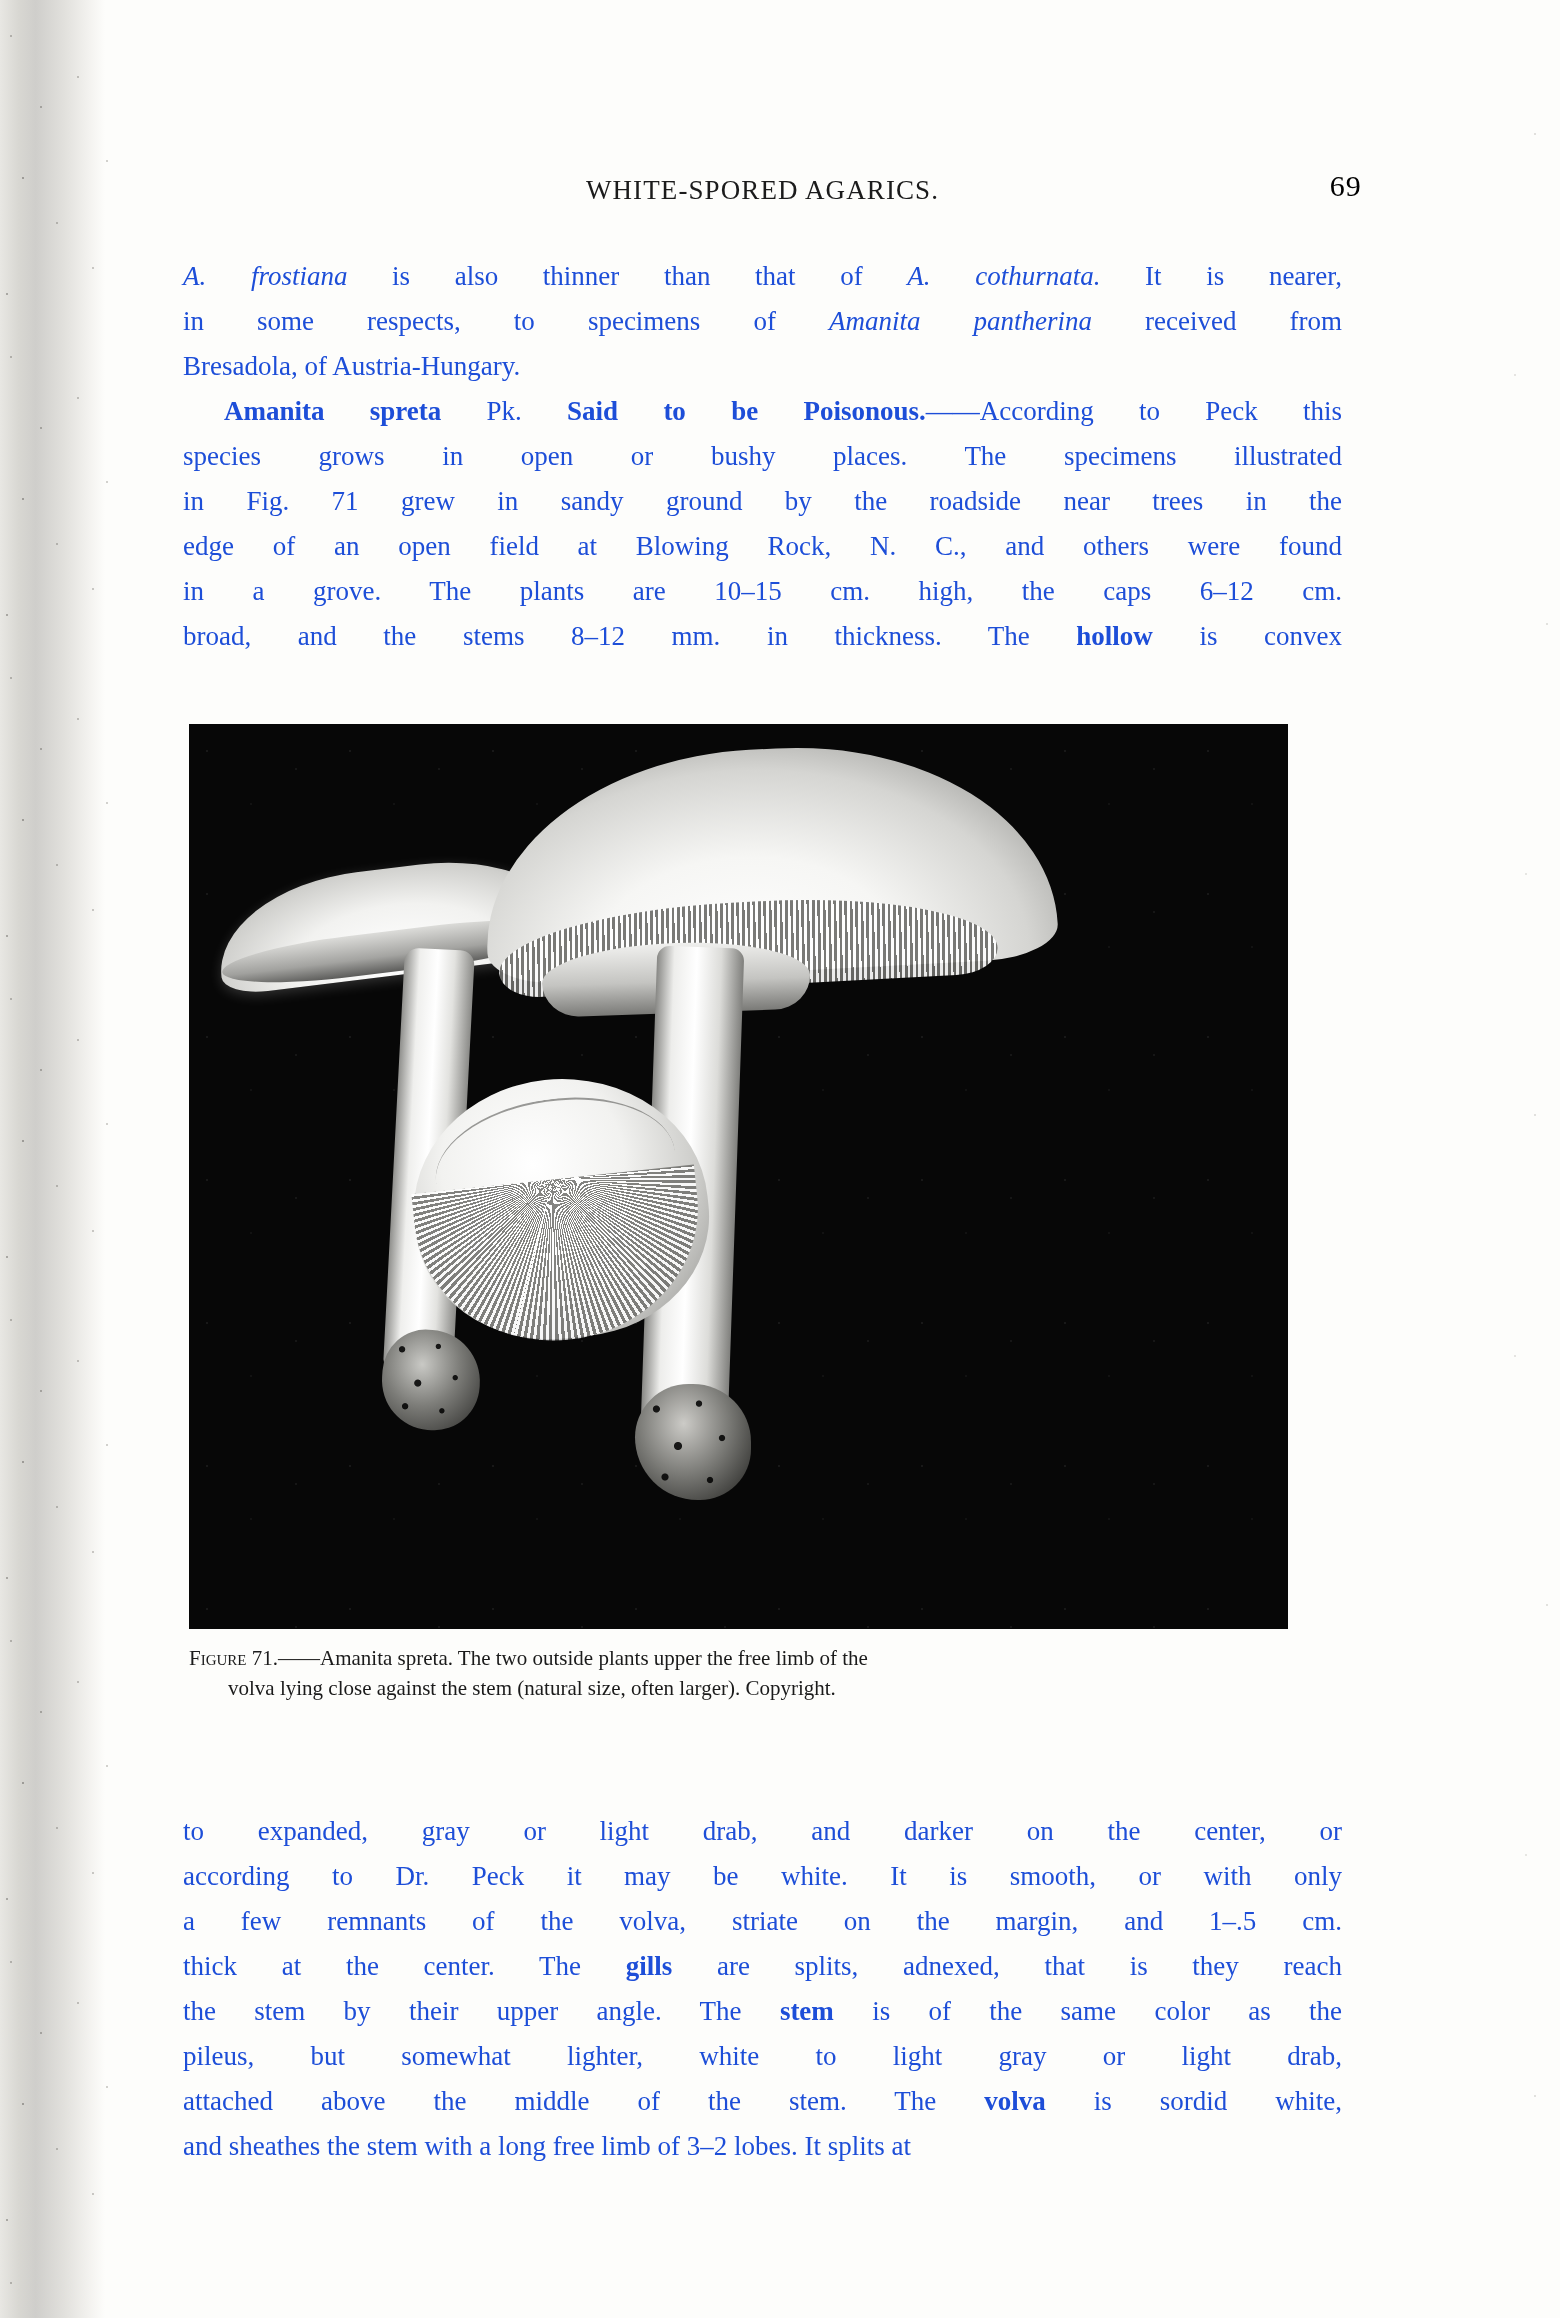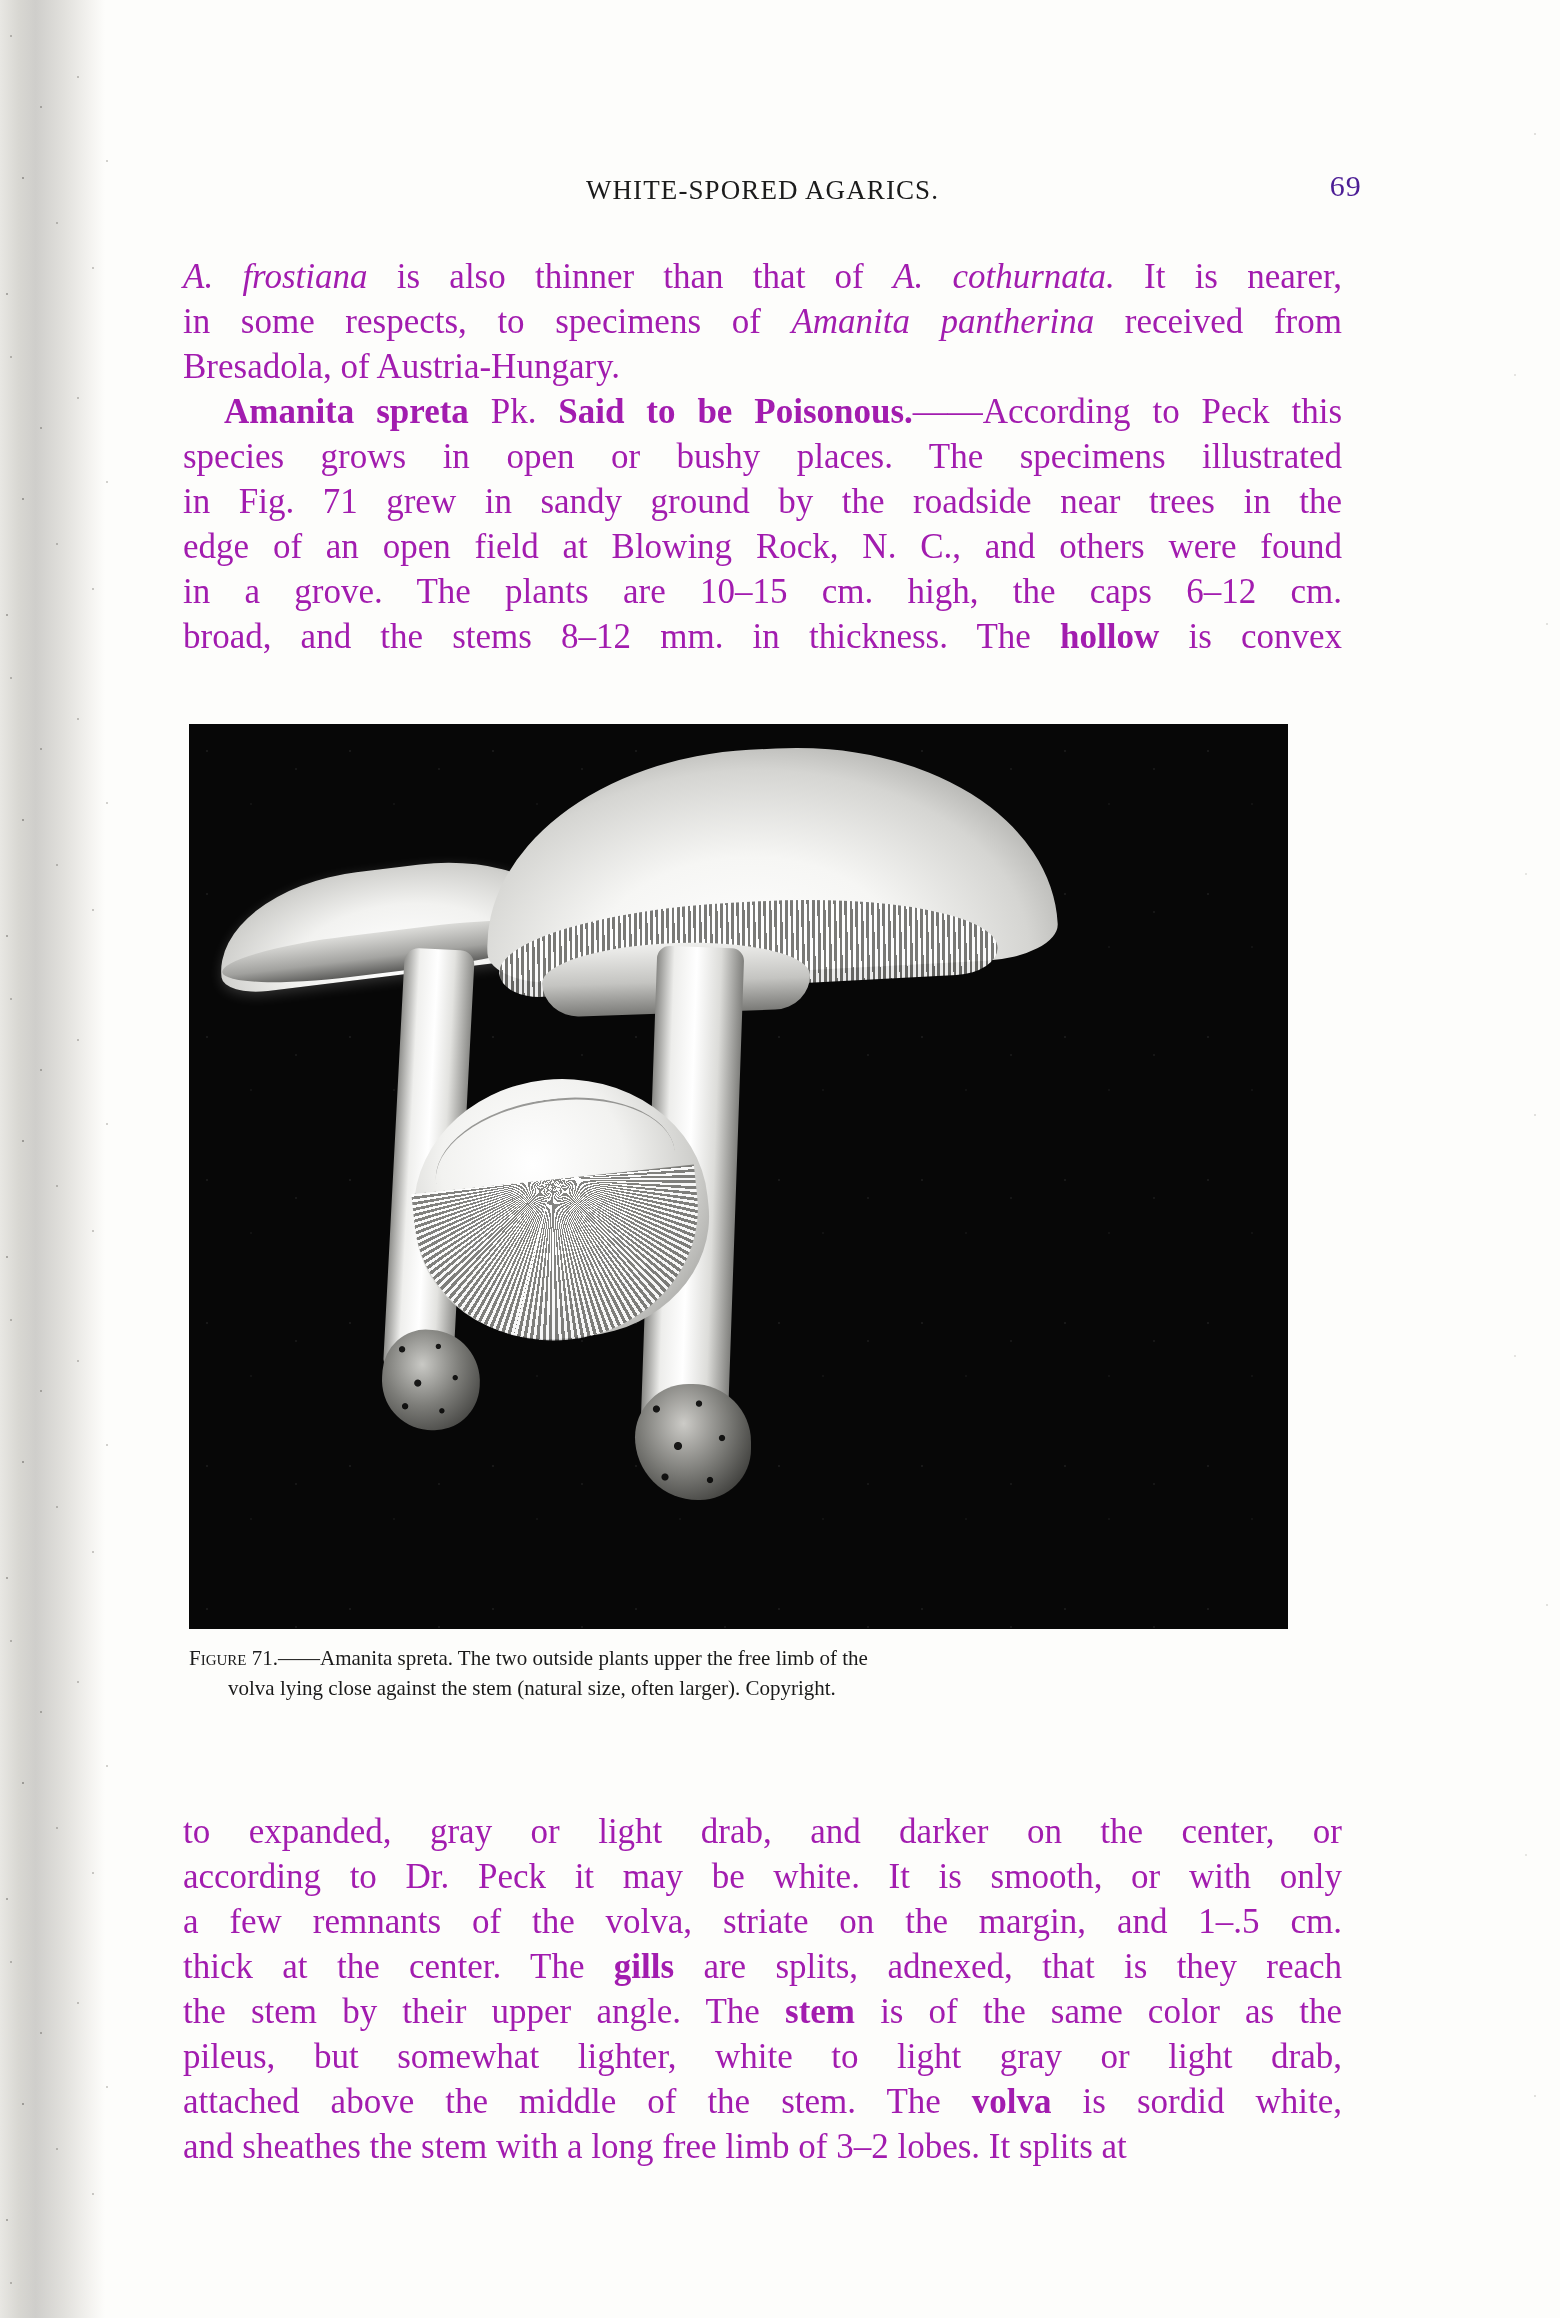--- a/index.html
+++ b/index.html
@@ -87,31 +87,31 @@
     text-align: center;
     font-size: 27px;
     letter-spacing: 1.1px;
     color: #1b1b1b;
   }
   .page-number {
     position: absolute;
     right: -19.6px;
     top: 169px;
     font-size: 30px;
-    color: #4c1d95;
+    color: #000000;
     letter-spacing: 0.9px;
   }
 
   .para {
     position: absolute;
     left: 0;
     width: 1159px;
-    font-size: 35px;
+    font-size: 27px;
     line-height: 45px;
-    color: #a21caf;
+    color: #1d4ed8;
     text-align: justify;
   }
   .para p { margin: 0; }
   .para-top { top: 254px; }
   .para-bottom { top: 1809px; }
 
   .indent { display: inline-block; width: 41px; }
   em { font-style: italic; }
   .bold { font-weight: bold; }
 

